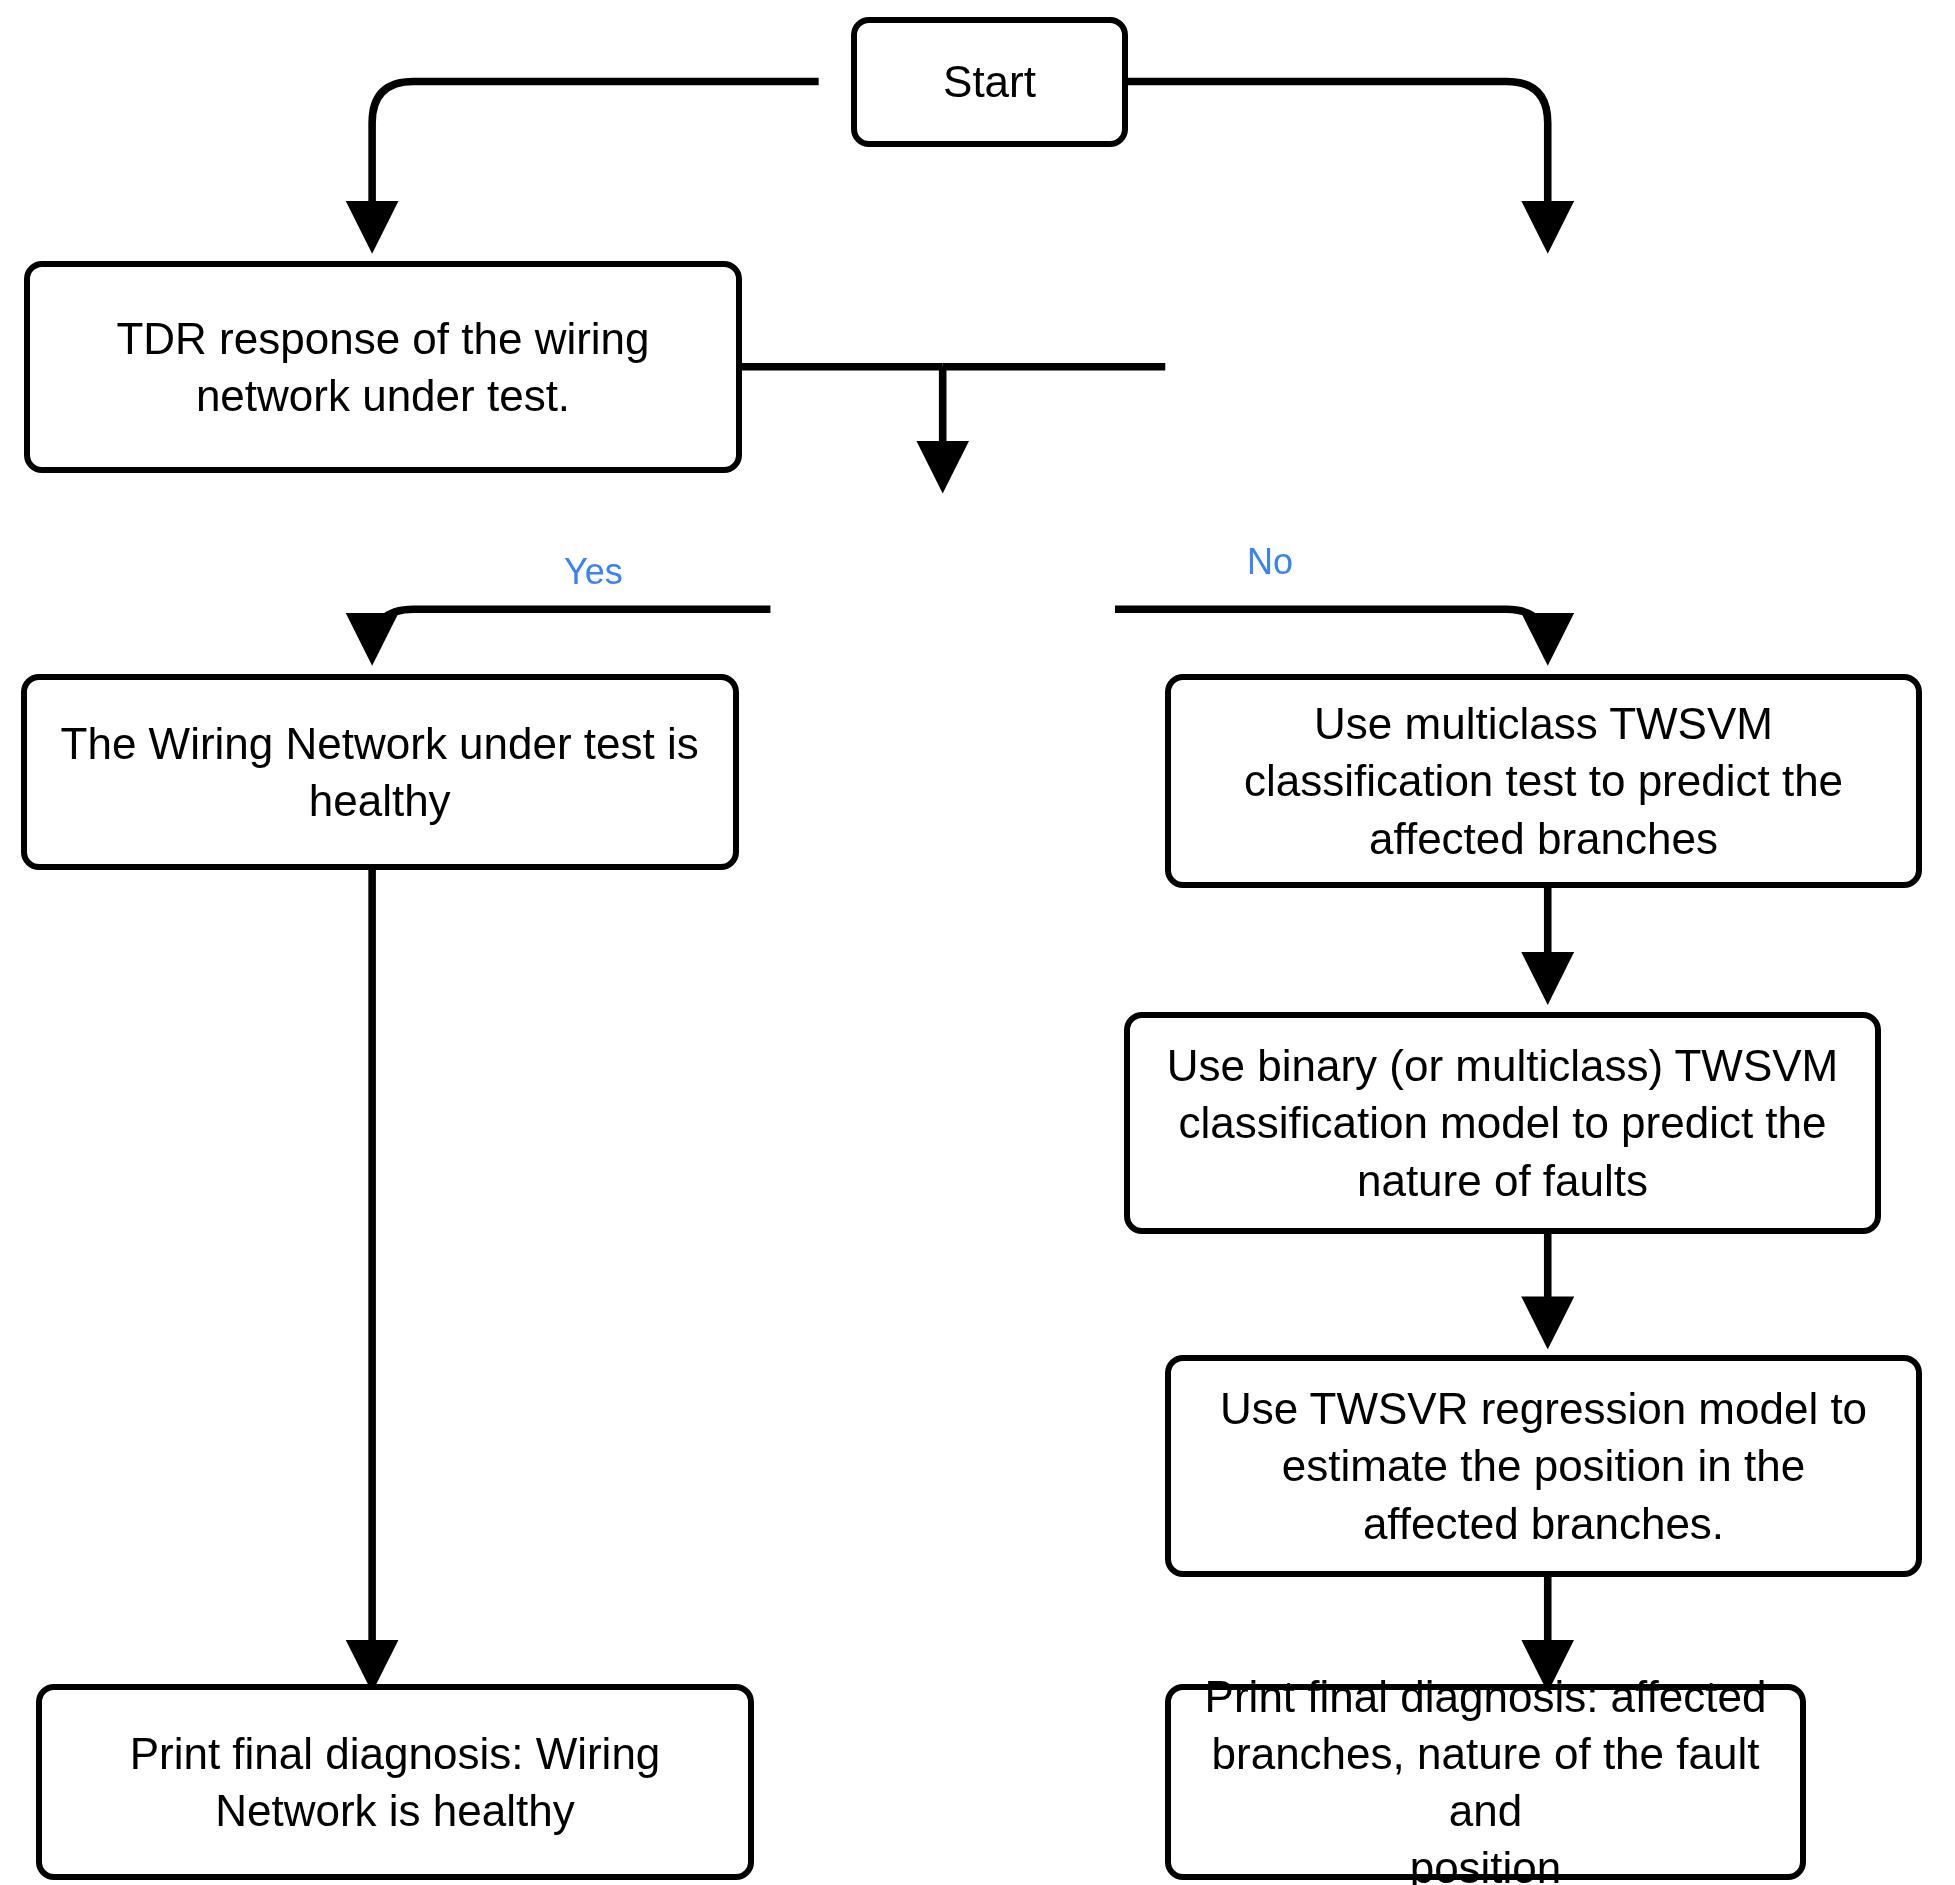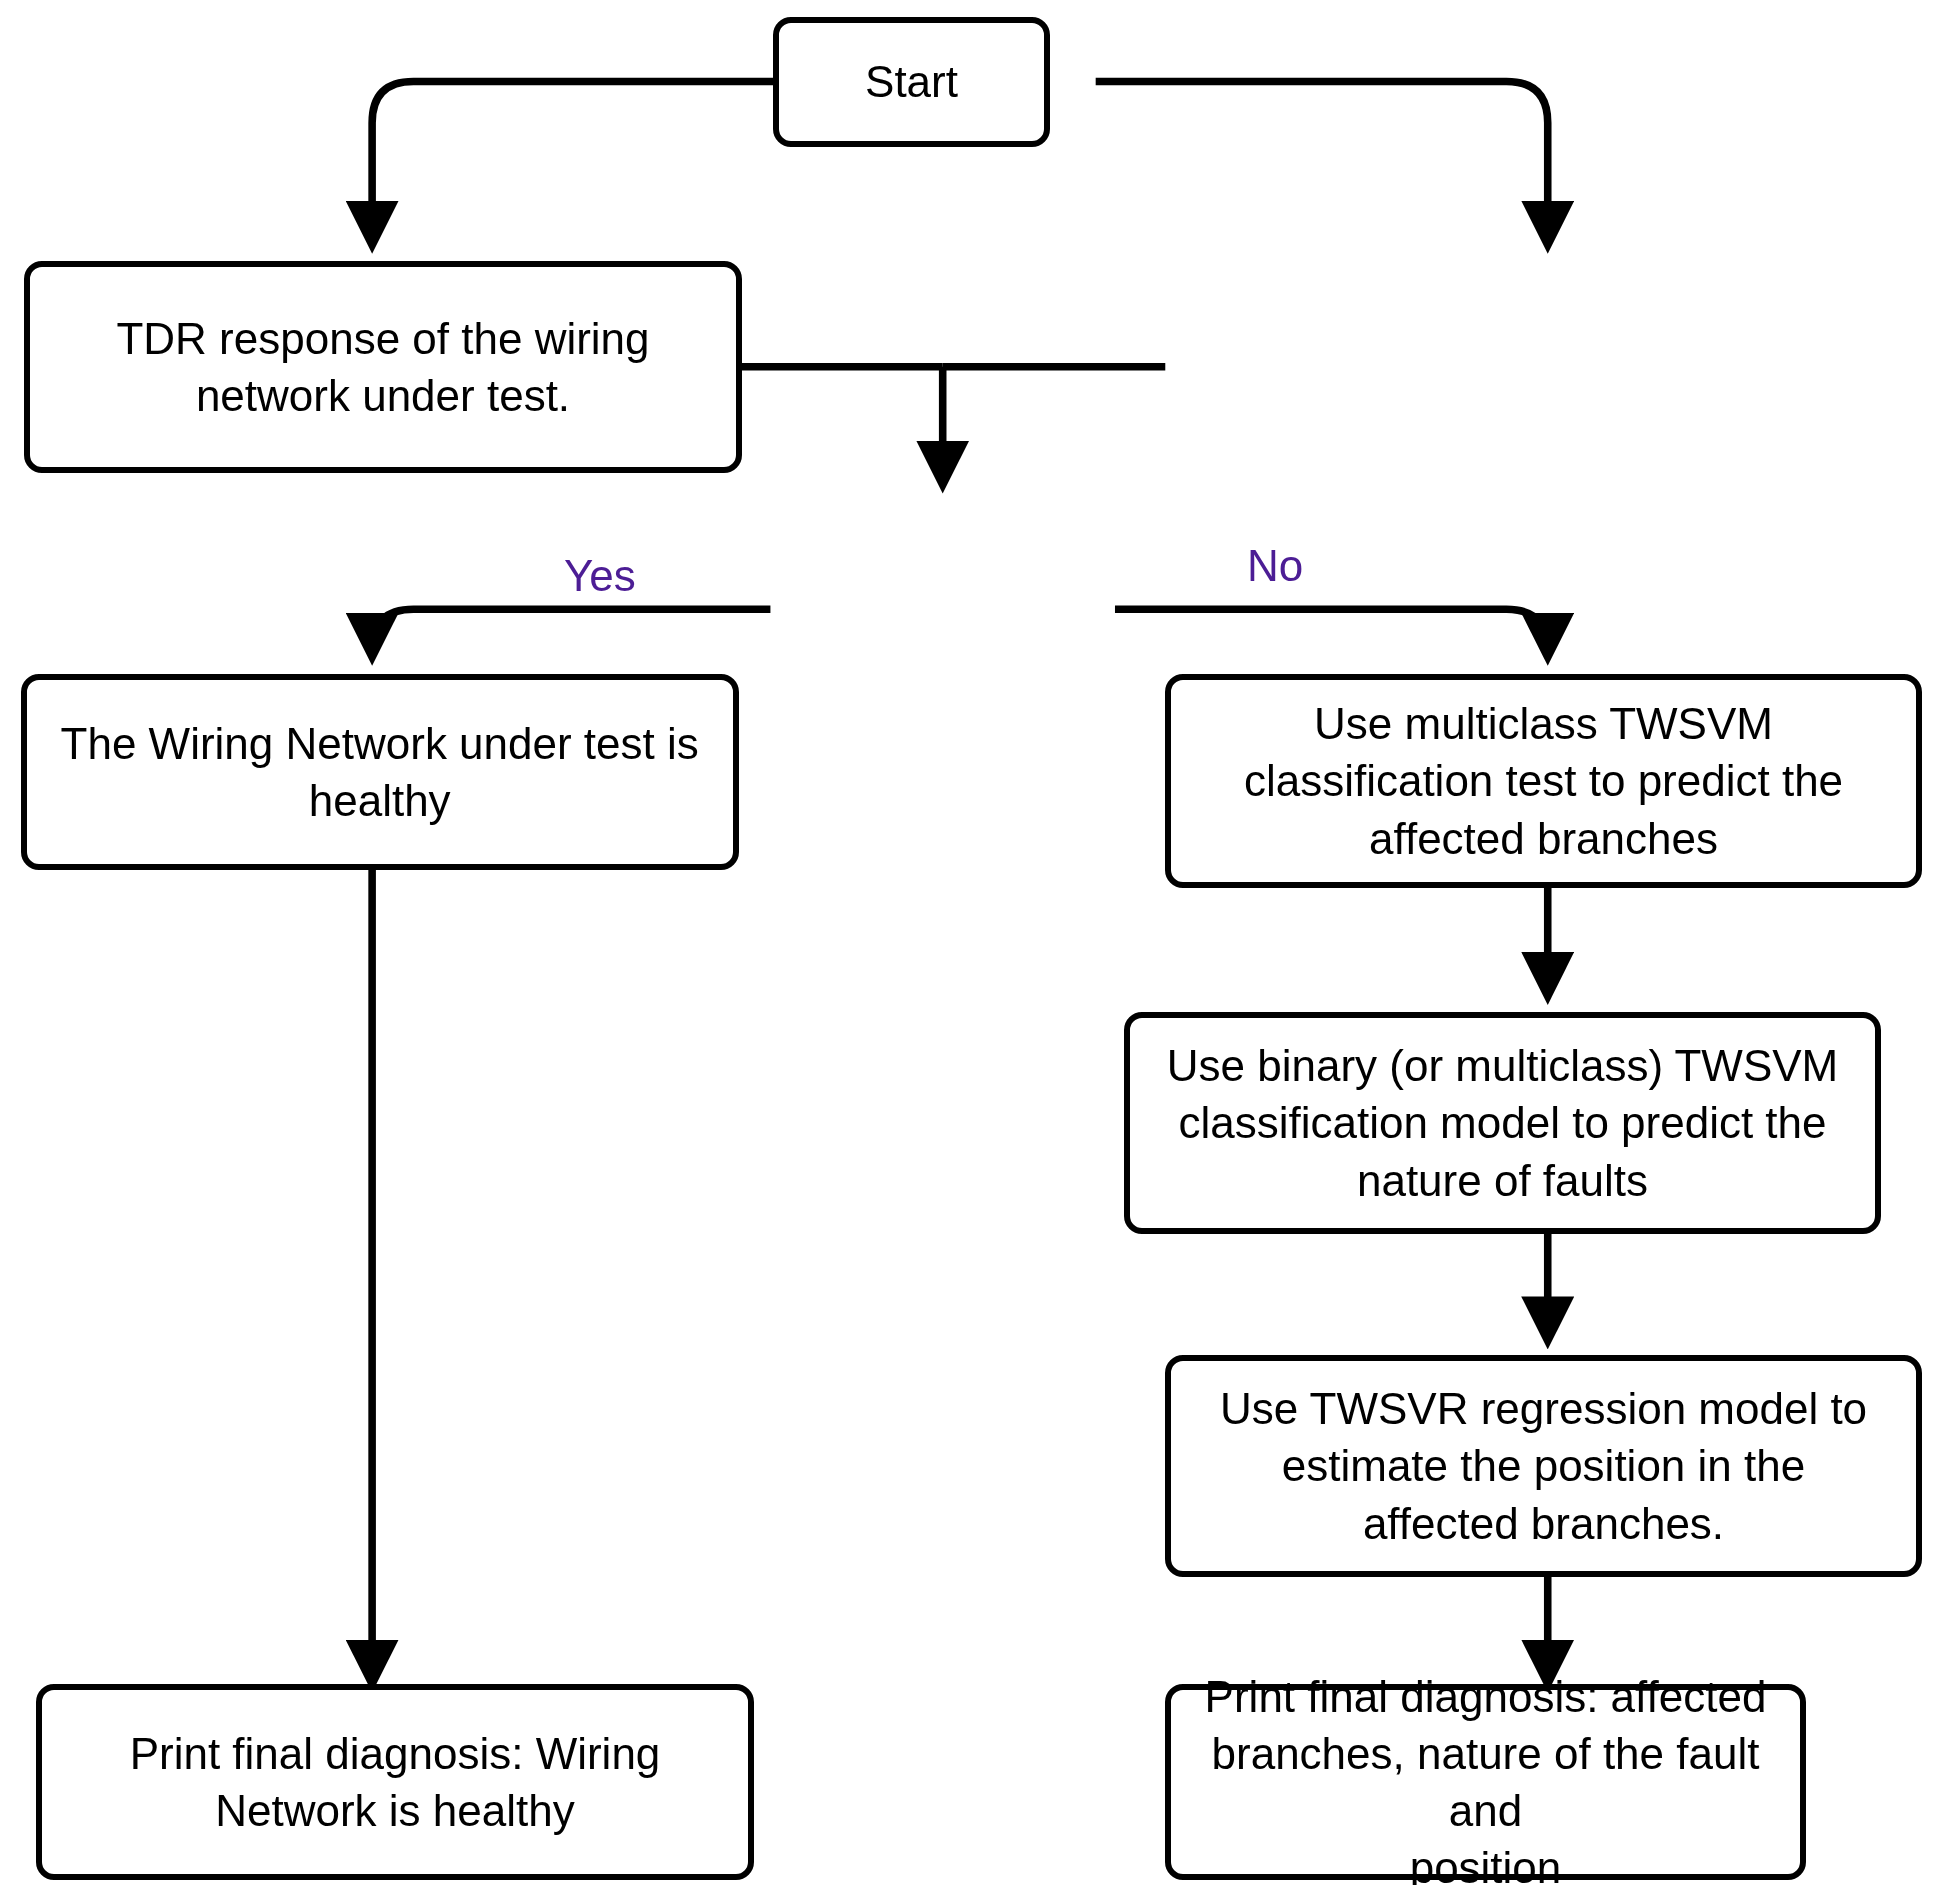--- a/index.html
+++ b/index.html
@@ -60,22 +60,22 @@
     align-items: center;
     justify-content: center;
     font-family: "Liberation Sans", sans-serif;
     font-size: 44px;
     color: #000000;
     white-space: nowrap;
   }
   .edge-label {
     position: absolute;
     font-family: "Liberation Sans", sans-serif;
-    font-size: 44px;
-    color: #4c1d95;
+    font-size: 36px;
+    color: #3b82f6;
     white-space: nowrap;
     z-index: 3;
   }
 </style>
 </head>
 <body>
 
 <div id="canvas">
 
   <svg id="wires" viewBox="0 0 2837 2735" width="1955" height="1885" xmlns="http://www.w3.org/2000/svg">
@@ -101,21 +101,21 @@
 
     <path d="M 540 1262 L 540 2440" fill="none" stroke="#000000" stroke-width="11" marker-end="url(#arrow)"></path>
 
     <path d="M 2246 1288 L 2246 1442" fill="none" stroke="#000000" stroke-width="11" marker-end="url(#arrow)"></path>
 
     <path d="M 2246 1790 L 2246 1942" fill="none" stroke="#000000" stroke-width="11" marker-end="url(#arrow)"></path>
 
     <path d="M 2246 2288 L 2246 2440" fill="none" stroke="#000000" stroke-width="11" marker-end="url(#arrow)"></path>
   </svg>
 
-  <div class="node" style="left:773px; top:16.5px; width:277px; height:130px;">Start</div>
+  <div class="node" style="left:851px; top:16.5px; width:277px; height:130px;">Start</div>
 
   <div class="node" style="left:24px; top:261px; width:718px; height:212px;">TDR response of the wiring
 network under test.</div>
 
 
 
   <div class="edge-label" style="left:564px; top:551px;">Yes</div>
   <div class="edge-label" style="left:1247px; top:541px;">No</div>
 
   <div class="node" style="left:20.7px; top:674px; width:718px; height:196px;">The Wiring Network under test is

